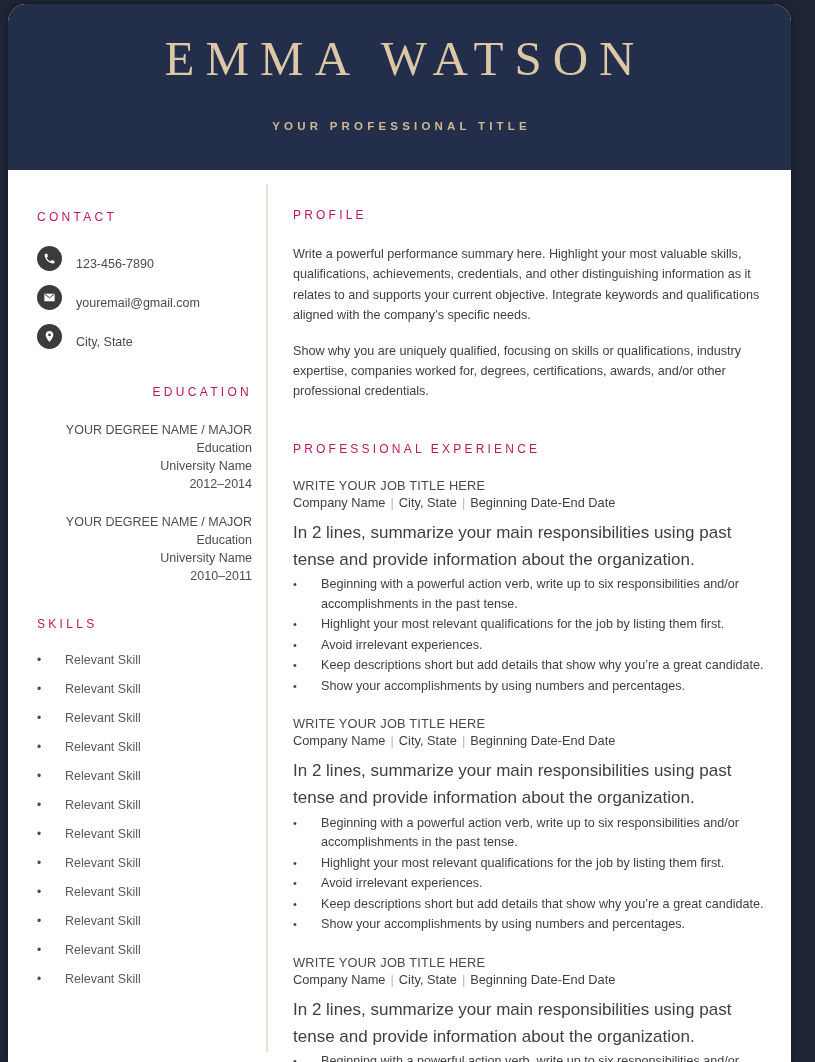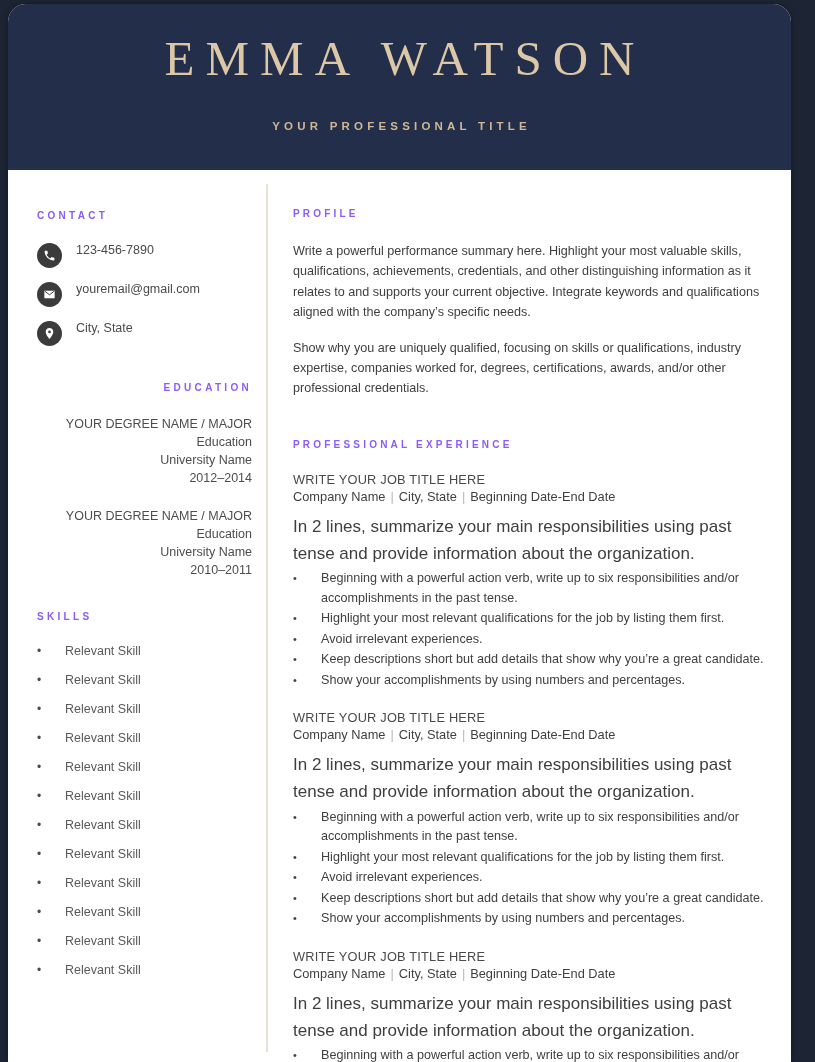--- a/index.html
+++ b/index.html
@@ -76,33 +76,33 @@
     margin-top: 14px;
     margin-bottom: 10px;
   }
   #right-column {
     flex: 1 1 auto;
     padding: 38px 22px 17px 25px;
     box-sizing: border-box;
   }
 
   .section-heading {
-    font-size: 10px;
-    font-weight: bold;
+    font-size: 12px;
+    font-weight: normal;
     letter-spacing: 3.3px;
-    color: #8b5cf6;
+    color: #be185d;
     text-transform: uppercase;
     margin: 0 0 22px 0;
   }
   #right-column .section-heading { letter-spacing: 3.2px; }
 
   
   .contact-row {
     display: flex;
-    align-items: flex-start;
+    align-items: flex-end;
     margin-bottom: 14px;
   }
   .contact-icon {
     width: 25px;
     height: 25px;
     border-radius: 50%;
     background: #3b3b3b;
     flex: 0 0 25px;
     display: flex;
     align-items: center;

